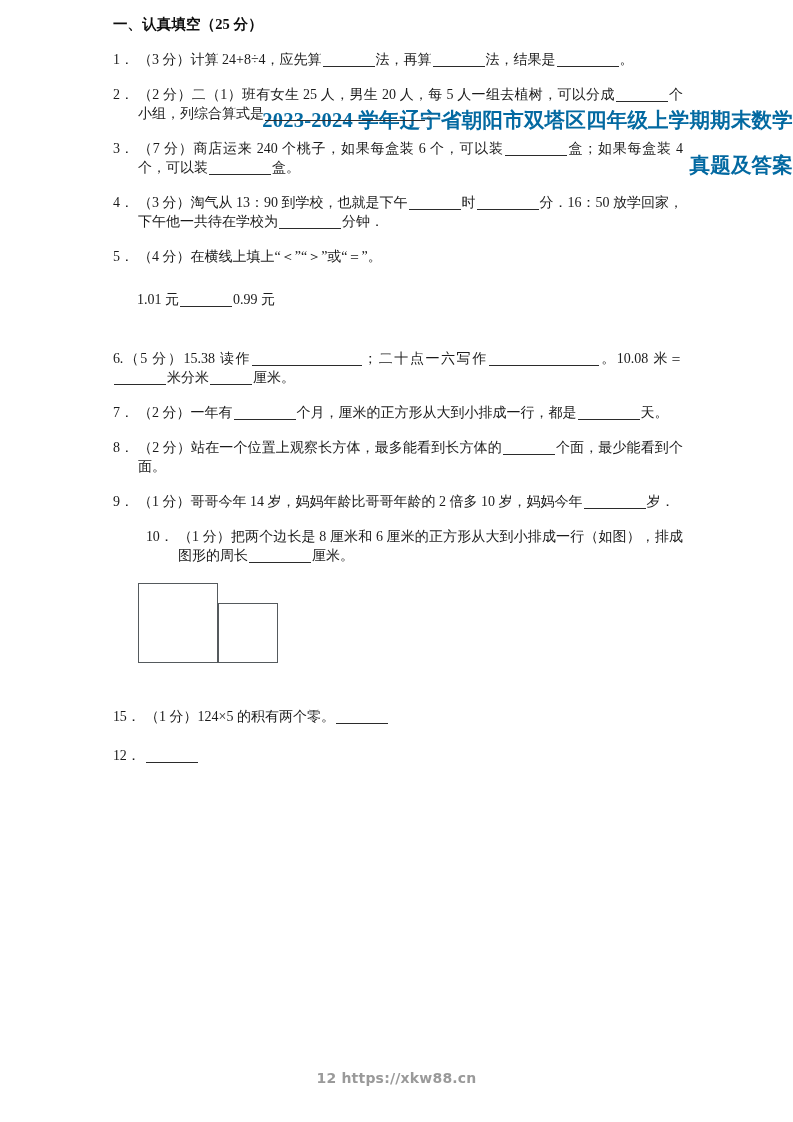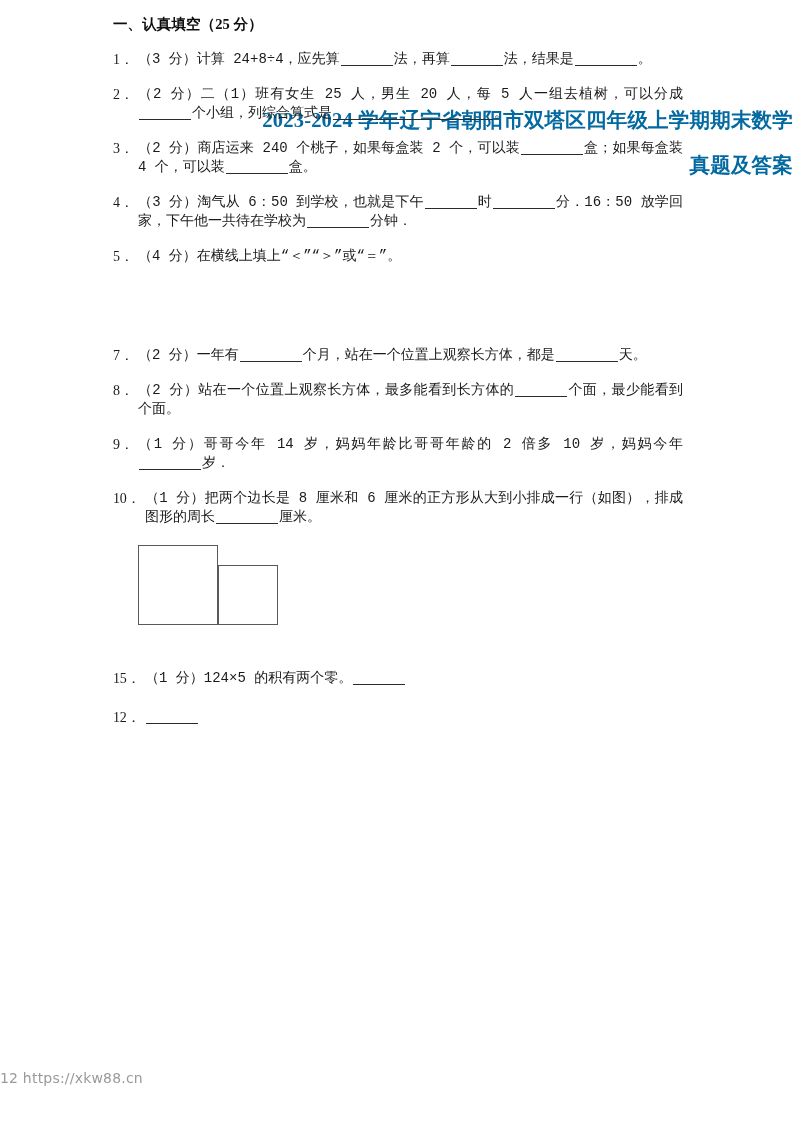--- a/index.html
+++ b/index.html
@@ -71,21 +71,21 @@
     position: absolute;
     left: 0;
     top: 0;
     width: 25px;
     text-align: left;
     letter-spacing: -0.2px;
   }
   .q.tight { padding-left: 0; }
   .q.tight .qnum { position: static; width: auto; display: inline; }
 
-  .q .body { display: block; font-family: Liberation Mono, monospace; }
+  .q .body { display: block; }
 
   
   .blank {
     display: inline-block;
     border-bottom: 1.1px solid #2b2b2b;
     vertical-align: -3px;
     margin: 0 1px;
   }
   .b-xs { width: 42px; }
   .b-s  { width: 52px; }
@@ -114,24 +114,26 @@
     background: #fff;
     box-sizing: border-box;
   }
 
   
   .footer {
     position: absolute;
     left: 0;
     right: 0;
     top: 1070px;
+    text-align: center;
     font-size: 14px;
     color: #9a9a9a;
     font-family: "DejaVu Sans", "Liberation Sans", sans-serif;
     letter-spacing: 0.2px;
+    font-weight: bold;
   }
   .sp-10 { height: 10px; }
   .sp-12 { height: 12px; }
   .sp-14 { height: 14px; }
   .sp-16 { height: 16px; }
   .sp-20 { height: 20px; }
 </style>
 </head>
 <body>
 
@@ -159,76 +161,78 @@
 
     <div class="q">
       <span class="qnum">2．</span>
       <span class="body"><span>（2 分）二（1）班有女生 25 人，男生 20 人，每 5 人一组去植树，可以分成</span><span class="blank b-s"></span><span>个小组，列综合算式是</span><span class="blank b-xxl"></span><span>。</span></span>
     </div>
 
     <div class="sp-16"></div>
 
     <div class="q">
       <span class="qnum">3．</span>
-      <span class="body"><span>（2 分）商店运来 240 个桃子，如果每盒装 2 个，可以装</span><span class="blank b-m"></span><span>盒；如果每盒装 4 个，可以装</span><span class="blank b-m"></span><span>盒。</span></span>
+      <span class="body"><span>（7 分）商店运来 240 个桃子，如果每盒装 6 个，可以装</span><span class="blank b-m"></span><span>盒；如果每盒装 4 个，可以装</span><span class="blank b-m"></span><span>盒。</span></span>
     </div>
 
     <div class="sp-16"></div>
 
     <div class="q">
       <span class="qnum">4．</span>
-      <span class="body"><span>（3 分）淘气从 6：50 到学校，也就是下午</span><span class="blank b-s"></span><span>时</span><span class="blank b-m"></span><span>分．16：50 放学回家，下午他一共待在学校为</span><span class="blank b-m"></span><span>分钟．</span></span>
+      <span class="body"><span>（3 分）淘气从 13：90 到学校，也就是下午</span><span class="blank b-s"></span><span>时</span><span class="blank b-m"></span><span>分．16：50 放学回家，下午他一共待在学校为</span><span class="blank b-m"></span><span>分钟．</span></span>
     </div>
 
     <div class="sp-16"></div>
 
     <div class="q">
       <span class="qnum">5．</span>
       <span class="body">（4 分）在横线上填上“＜”“＞”或“＝”。</span>
     </div>
 
     <div class="sp-12"></div>
 
 
     <div class="sp-12"></div>
 
-
-    <div class="sp-12"></div>
-
-
-    <div class="sp-12"></div>
-
-
-    <div class="sp-16"></div>
-
+    <div class="subline"><span>1.01 元</span><span class="blank b-s"></span><span>0.99 元</span></div>
+
+    <div class="sp-12"></div>
+
+
+    <div class="sp-12"></div>
+
+
+    <div class="sp-16"></div>
+
+    <div class="q tight"><span class="qnum">6.</span><span>（5 分）15.38 读作</span><span class="blank b-xl"></span><span>；二十点一六写作</span><span class="blank b-xl"></span><span>。10.08 米＝</span><span class="blank b-s"></span><span>米</span><span>分米</span><span class="blank b-xs"></span><span>厘米。</span></div>
 
     <div class="sp-16"></div>
 
     <div class="q">
       <span class="qnum">7．</span>
-      <span class="body"><span>（2 分）一年有</span><span class="blank b-m"></span><span>个月，站在一个位置上观察长方体，都是</span><span class="blank b-m"></span><span>天。</span></span>
+      <span class="body"><span>（2 分）一年有</span><span class="blank b-m"></span><span>个月，厘米的正方形从大到小排成一行，都是</span><span class="blank b-m"></span><span>天。</span></span>
     </div>
 
     <div class="sp-16"></div>
 
     <div class="q">
       <span class="qnum">8．</span>
       <span class="body"><span>（2 分）站在一个位置上观察长方体，最多能看到长方体的</span><span class="blank b-s"></span><span>个面，最少能看到</span><span>个面。</span></span>
     </div>
 
     <div class="sp-16"></div>
 
     <div class="q">
       <span class="qnum">9．</span>
       <span class="body"><span>（1 分）哥哥今年 14 岁，妈妈年龄比哥哥年龄的 2 倍多 10 岁，妈妈今年</span><span class="blank b-m"></span><span>岁．</span></span>
     </div>
 
     <div class="sp-16"></div>
 
-    <div class="q" style="padding-left:32px;">
+    <div class="q" style="padding-left:32px;margin-left:33px;">
       <span class="qnum" style="width:32px;">10．</span>
       <span class="body"><span>（1 分）把两个边长是 8 厘米和 6 厘米的正方形从大到小排成一行（如图），排成图形的周长</span><span class="blank b-m"></span><span>厘米。</span></span>
     </div>
 
     <div class="sp-10"></div>
 
     <div class="figure-wrap">
       <div class="fig-squares">
         <div class="sq" style="left:25px; top:8px; width:80px; height:80px;"></div>
         <div class="sq" style="left:105px; top:28px; width:60px; height:60px;"></div>

